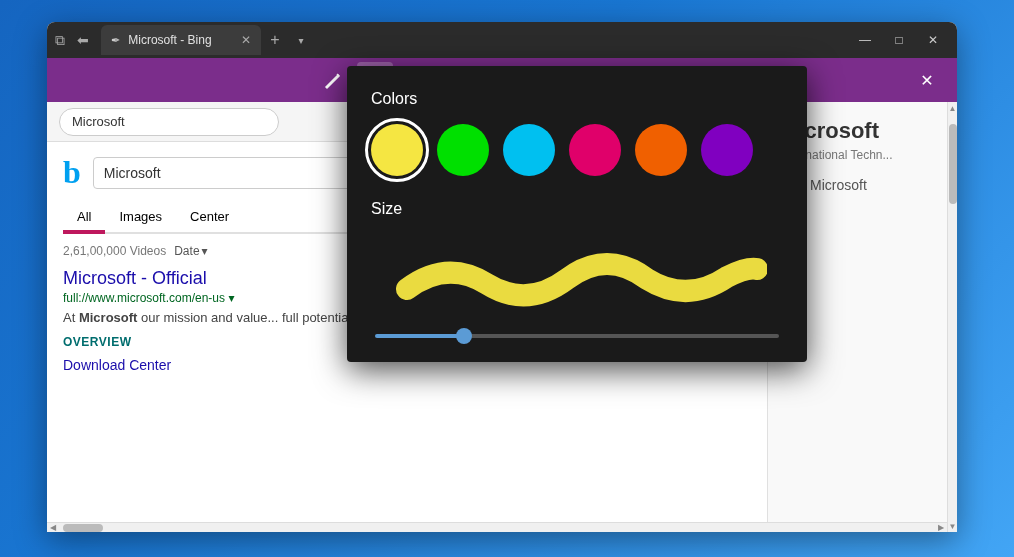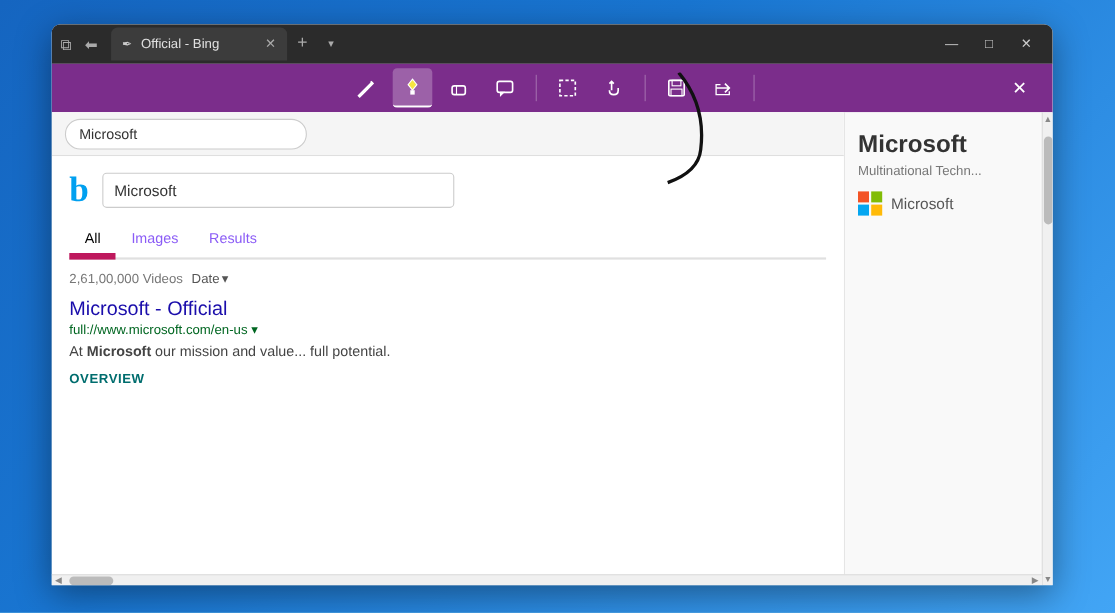--- a/index.html
+++ b/index.html
@@ -255,29 +255,29 @@
     .bing-nav {
       display: flex;
       gap: 0;
       border-bottom: 2px solid #e0e0e0;
       margin-bottom: 10px;
     }
 
     .bing-nav-item {
       padding: 6px 14px;
       font-size: 13px;
-      color: #8b5cf6;
+      color: #000000;
       cursor: pointer;
       border-bottom: 2px solid transparent;
       margin-bottom: -2px;
     }
 
     .bing-nav-item.active {
       color: #000;
-      border-bottom: 6px solid #be185d;
+      border-bottom: 4px solid #be185d;
       font-weight: 500;
     }
 
     .results-count {
       font-size: 12px;
       color: #777;
       margin-bottom: 10px;
       display: flex;
       align-items: center;
       gap: 8px;
@@ -560,21 +560,21 @@
     <div class="title-bar">
       <div class="title-bar-left">
 
         <div class="tb-icon" style="color:#aaa; font-size:14px;">⧉</div>
         <div class="tb-icon" style="color:#aaa; font-size:14px;">⬅</div>
       </div>
 
       <div class="tab-area">
         <div class="tab">
           <span class="tab-favicon">✒</span>
-          <span class="tab-title">Official - Bing</span>
+          <span class="tab-title">Microsoft - Bing</span>
           <span class="tab-close">✕</span>
         </div>
         <div class="new-tab-btn">+</div>
         <div class="tab-dropdown">▾</div>
       </div>
 
       <div class="title-bar-controls">
         <div class="win-btn">—</div>
         <div class="win-btn">□</div>
         <div class="win-btn close">✕</div>
@@ -668,41 +668,42 @@
 
         <div class="bing-page">
           <div class="bing-header">
             <div class="bing-logo">b</div>
             <input class="bing-search-box" value="Microsoft" readonly="" style="">
           </div>
 
           <div class="bing-nav">
             <div class="bing-nav-item active">All</div>
             <div class="bing-nav-item">Images</div>
-            <div class="bing-nav-item">Results</div>
+            <div class="bing-nav-item">Center</div>
           </div>
 
           <div class="results-count">
             <span>2,61,00,000 Videos</span>
             <span class="date-filter">
               <span>Date</span>
               <span>▾</span>
             </span>
           </div>
 
           <div class="search-result-title">Microsoft - Official</div>
           <div class="search-result-url">
             <span>full://www.microsoft.com/en-us</span>
             <span>▾</span>
           </div>
           <div class="search-result-desc">
             At <b>Microsoft</b> our mission and value... full potential.
           </div>
 
           <div class="overview-link">OVERVIEW</div>
+          <div class="download-center-link">Download Center</div>
         </div>
       </div>
 
       <div class="right-panel">
         <div class="right-panel-title">Microsoft</div>
         <div class="right-panel-subtitle">Multinational Techn...</div>
 
         <div class="ms-logo-area">
           <div class="ms-grid">
             <div class="ms-grid-cell-1"></div>
@@ -721,20 +722,49 @@
       </div>
 
     </div>
 
     <div class="scrollbar-bottom">
       <div class="scroll-arrow-left">◀</div>
       <div class="h-scroll-thumb"></div>
       <div class="scroll-arrow-right">▶</div>
     </div>
 
+    <div class="color-picker-popup">
+
+      <div class="cp-section-title">Colors</div>
+
+      <div class="cp-colors-row">
+        <div class="cp-color-circle selected" style="background:#f5e642;"></div>
+        <div class="cp-color-circle" style="background:#00e000;"></div>
+        <div class="cp-color-circle" style="background:#00c0f0;"></div>
+        <div class="cp-color-circle" style="background:#e0006a;"></div>
+        <div class="cp-color-circle" style="background:#f06000;"></div>
+        <div class="cp-color-circle" style="background:#8000c0;"></div>
+      </div>
+
+      <div class="cp-size-title">Size</div>
+
+      <div class="cp-preview-area">
+        <svg width="380" height="70" viewBox="0 0 380 70">
+
+          <path d="M20 50 Q60 20 100 45 Q140 70 180 40 Q220 10 260 40 Q300 65 340 38 Q360 28 370 30" stroke="#f5e642" stroke-width="22" fill="none" stroke-linecap="round" stroke-linejoin="round" opacity="0.95"></path>
+        </svg>
+      </div>
+
+      <div class="cp-slider-area">
+        <div class="cp-slider">
+          <div class="cp-slider-thumb"></div>
+        </div>
+      </div>
+
+    </div>
 
     <svg style="position:absolute; top:44px; left:540px; width:60px; height:110px; z-index:99; pointer-events:none;">
       <path d="M30 0 Q55 30 50 70 Q48 90 20 100" stroke="#111" stroke-width="3" fill="none"></path>
     </svg>
 
   </div>
 
 </div>
 
 </body></html>

